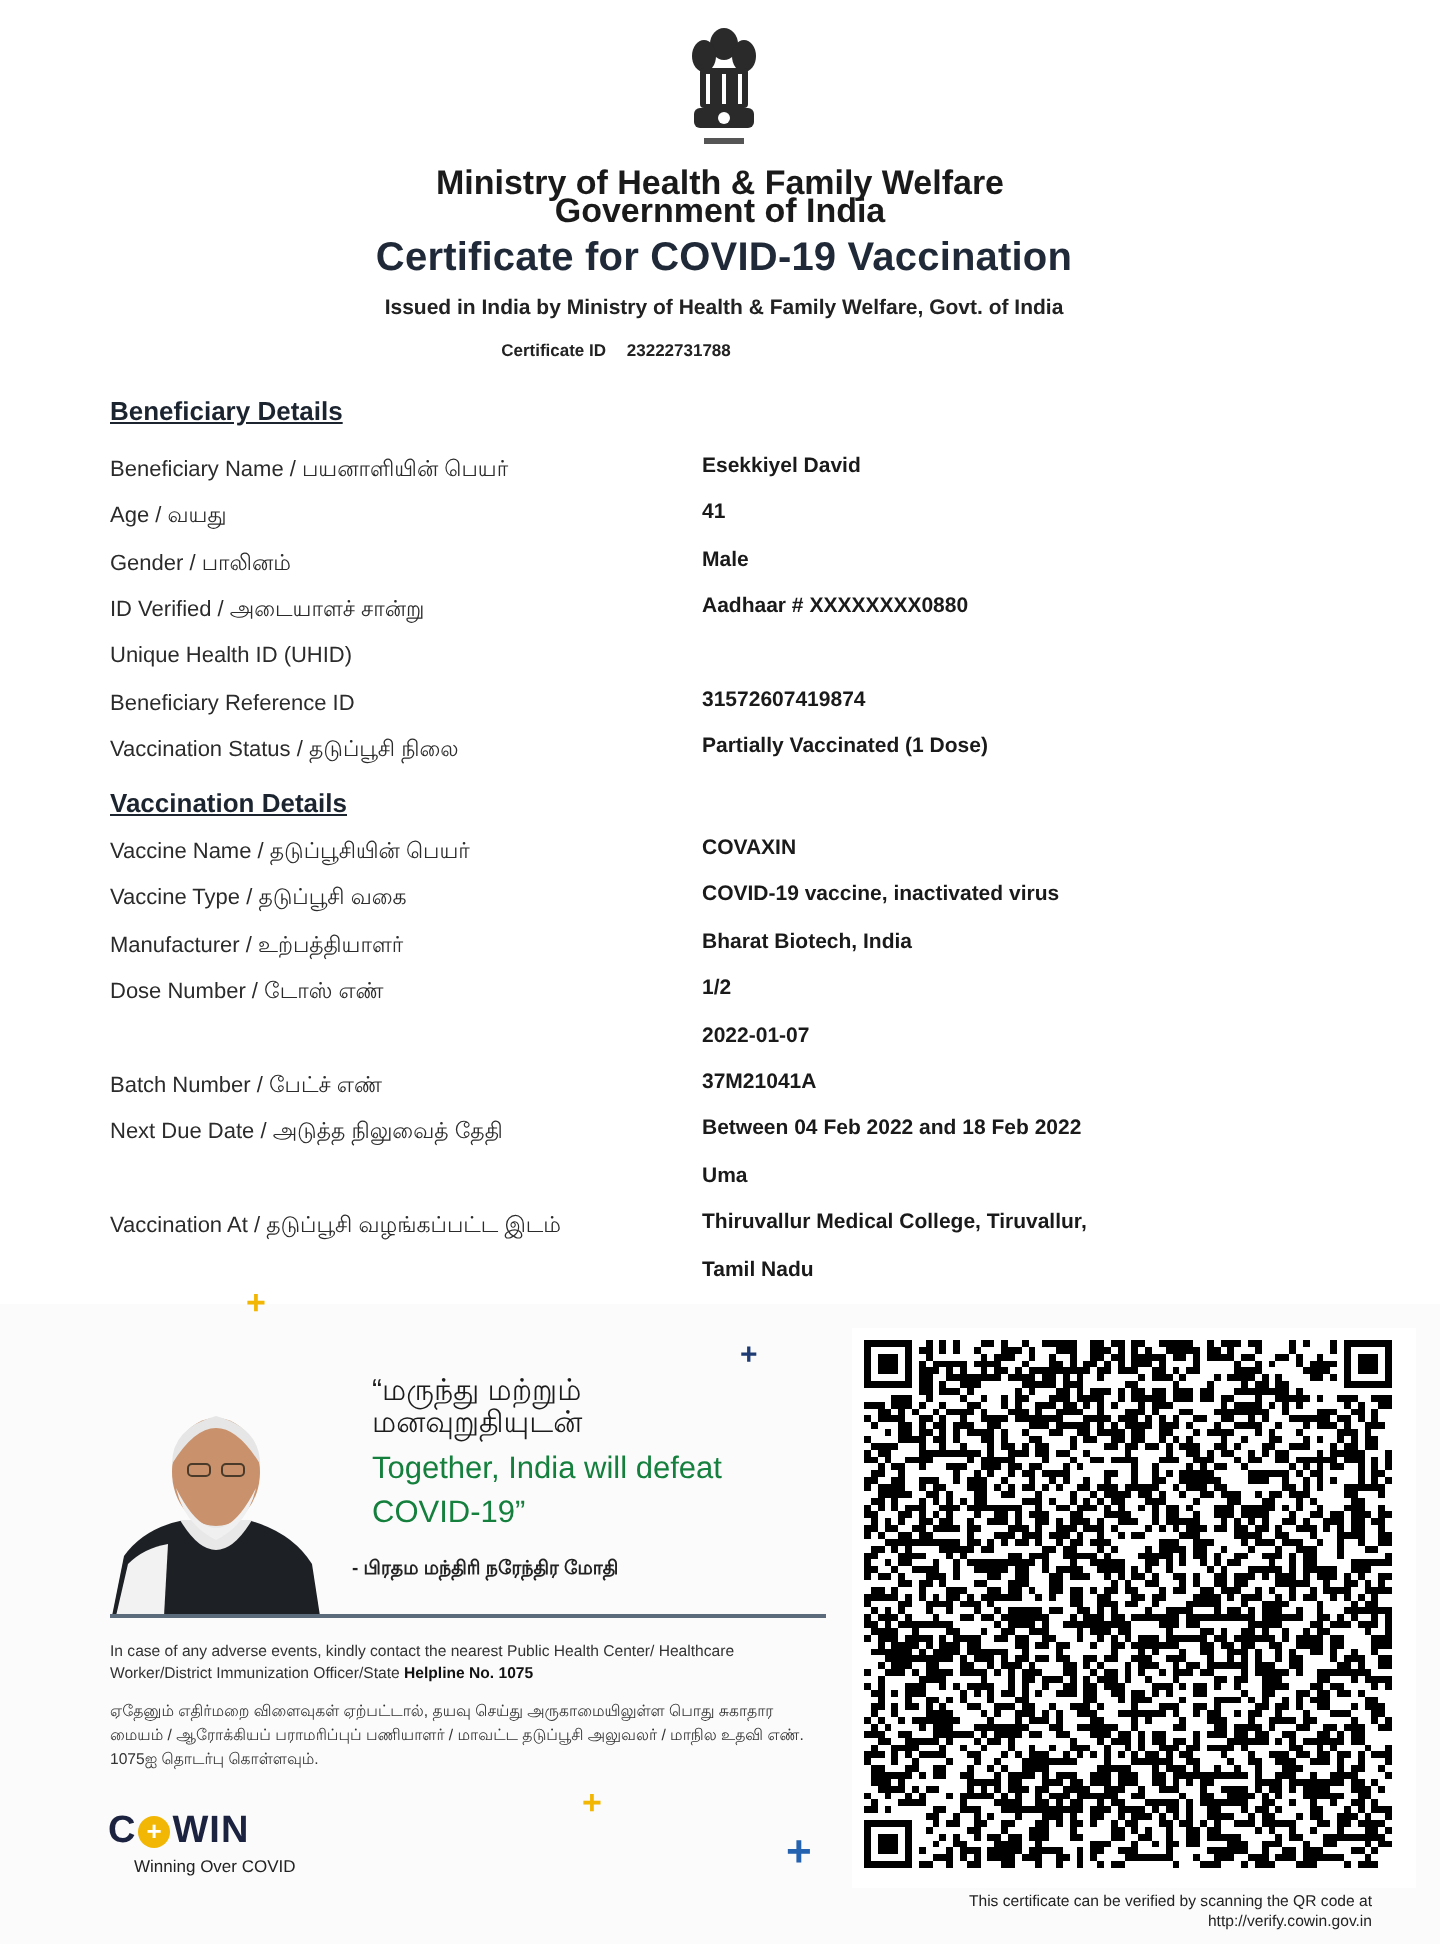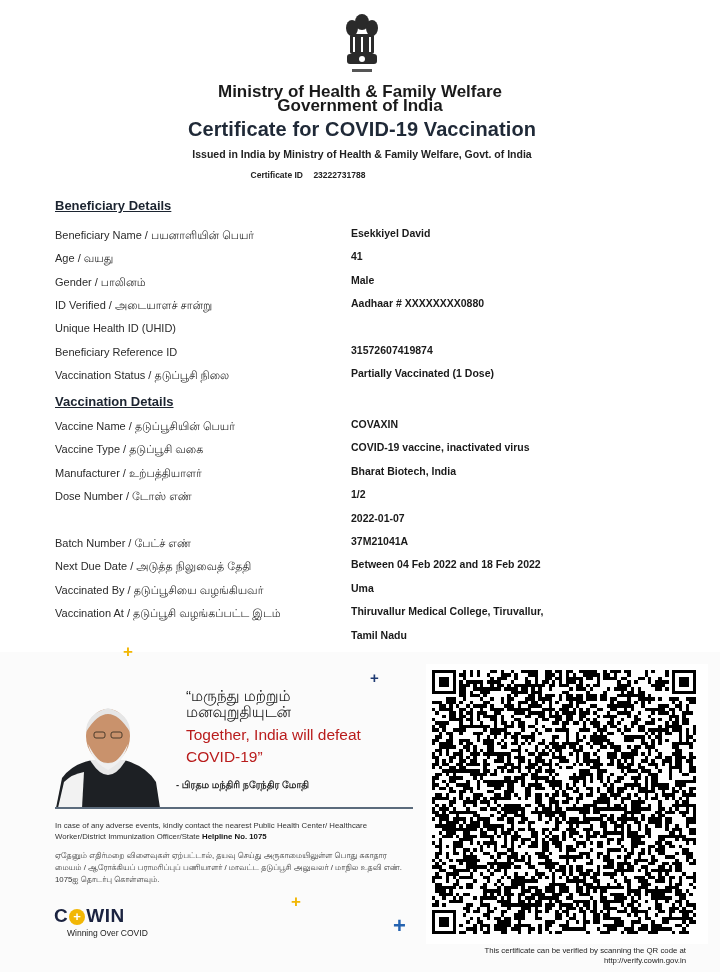--- a/index.html
+++ b/index.html
@@ -23,21 +23,21 @@
     .row .value { position: absolute; left: 296px; top: -2px; font-size: 10.5px; font-weight: bold; color: #1a1a1a; white-space: nowrap; }
 
     
     .band { position: absolute; left: 0; top: 652px; width: 720px; height: 320px; background: #fbfbfb; }
     .plus { position: absolute; font-weight: bold; line-height: 1; }
     .plus.gold { color: #f2b705; }
     .plus.navy { color: #1f3b73; }
     .plus.blue { color: #2563b0; }
     .modi { position: absolute; left: 52px; top: 698px; width: 112px; height: 110px; }
     .quote-ta { position: absolute; left: 186px; top: 688px; font-size: 15px; line-height: 16px; color: #1c1c1c; }
-    .quote-en { position: absolute; left: 186px; top: 724px; font-size: 15.5px; line-height: 22px; color: #b91c1c; width: 220px; }
+    .quote-en { position: absolute; left: 186px; top: 724px; font-size: 15.5px; line-height: 22px; color: #15803d; width: 220px; }
     .quote-by { position: absolute; left: 176px; top: 779px; font-size: 9.5px; font-weight: bold; color: #222; }
     .quote-rule { position: absolute; left: 55px; top: 807px; width: 358px; height: 2px; background: #5b6b7c; }
 
     .adverse-en { position: absolute; left: 55px; top: 820px; width: 360px; font-size: 7.8px; line-height: 11px; color: #333; }
     .adverse-en b { color: #111; margin-top: 32px; }
     .adverse-ta { position: absolute; left: 55px; top: 850px; width: 360px; font-size: 7.8px; line-height: 12px; color: #333; }
 
     .cowin { position: absolute; left: 54px; top: 905px; font-weight: bold; font-size: 19px; color: #1b2340; letter-spacing: 0.5px; }
     .cowin .o { display: inline-block; width: 16px; height: 16px; border-radius: 50%; background: #f2b705; color: #fff; font-size: 13px; line-height: 16px; text-align: center; vertical-align: 1px; margin: 0 1px; }
     .cowin-tag { position: absolute; left: 67px; top: 928px; font-size: 8.5px; color: #222; }
@@ -131,21 +131,20 @@
     </div>
     <div class="row" style="top: 537px;">
       <span class="label">Batch Number / பேட்ச் எண்</span>
       <span class="value">37M21041A</span>
     </div>
     <div class="row" style="top: 560.4px;">
       <span class="label">Next Due Date / அடுத்த நிலுவைத் தேதி</span>
       <span class="value">Between 04 Feb 2022 and 18 Feb 2022</span>
     </div>
     <div class="row" style="top: 583.8px;">
-      <span class="label">Vaccinated By / தடுப்பூசியை வழங்கியவர்</span>
       <span class="value">Uma</span>
     </div>
     <div class="row" style="top: 607.2px;">
       <span class="label">Vaccination At / தடுப்பூசி வழங்கப்பட்ட இடம்</span>
       <span class="value">Thiruvallur Medical College, Tiruvallur,</span>
     </div>
     <div class="row" style="top: 630.6px;">
       <span class="label"></span>
       <span class="value">Tamil Nadu</span>
     </div>

